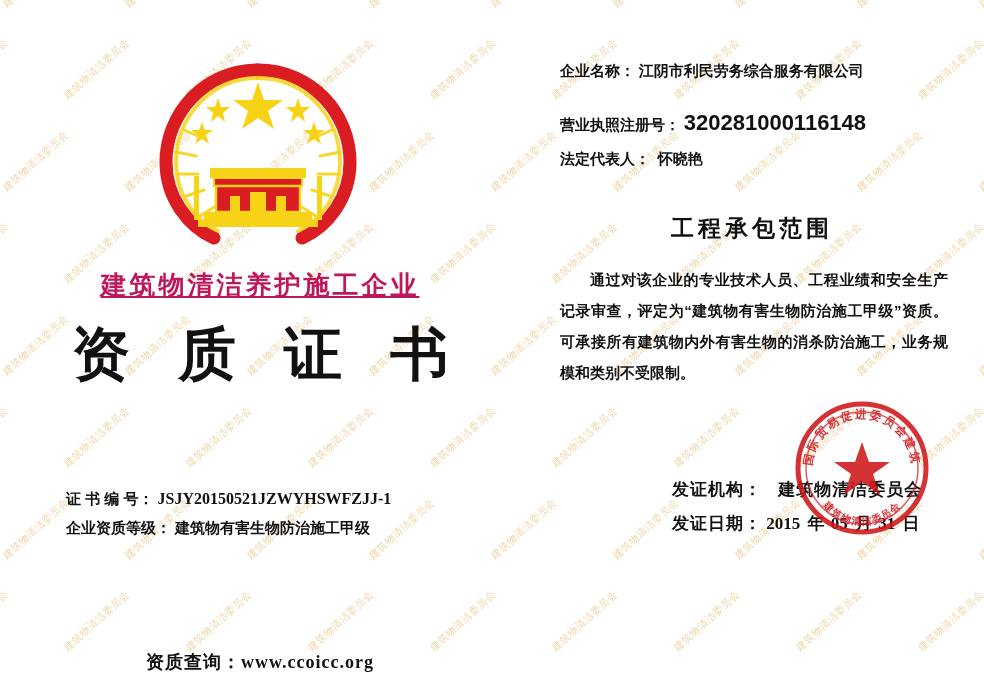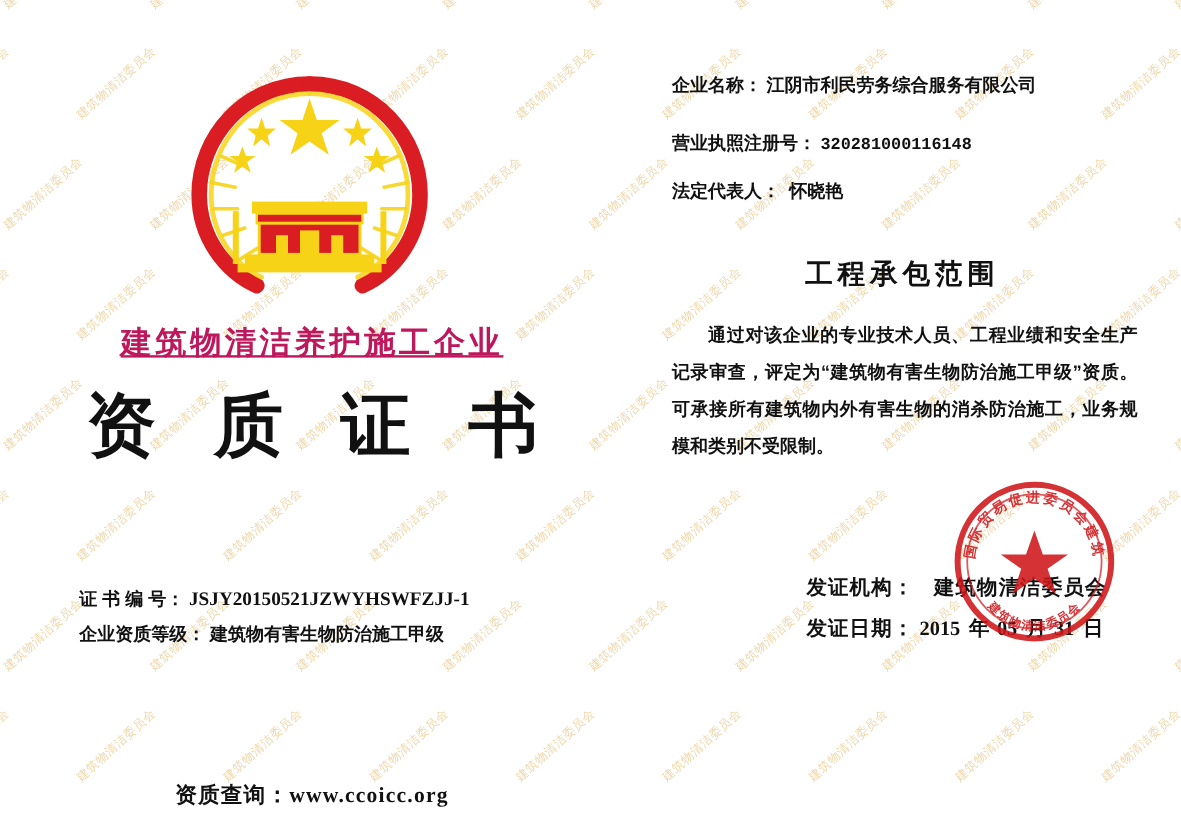--- a/index.html
+++ b/index.html
@@ -143,22 +143,22 @@
   }
   .info-label {
     font-weight: bold;
     font-family: "Liberation Sans", "DejaVu Sans", sans-serif;
   }
   .info-value {
     font-weight: bold;
     font-family: "Liberation Sans", "DejaVu Sans", sans-serif;
   }
   .info-value.num {
-    font-family: Liberation Mono, monospace;
-    font-size: 14px;
+    font-family: Liberation Sans, sans-serif;
+    font-size: 22px;
   }
 
   #row-company { left: 28px; top: 62px; }
   #row-license { left: 28px; top: 110px; }
   #row-legal   { left: 28px; top: 150px; }
 
   .scope-title {
     position: absolute;
     left: 0;
     top: 213px;

